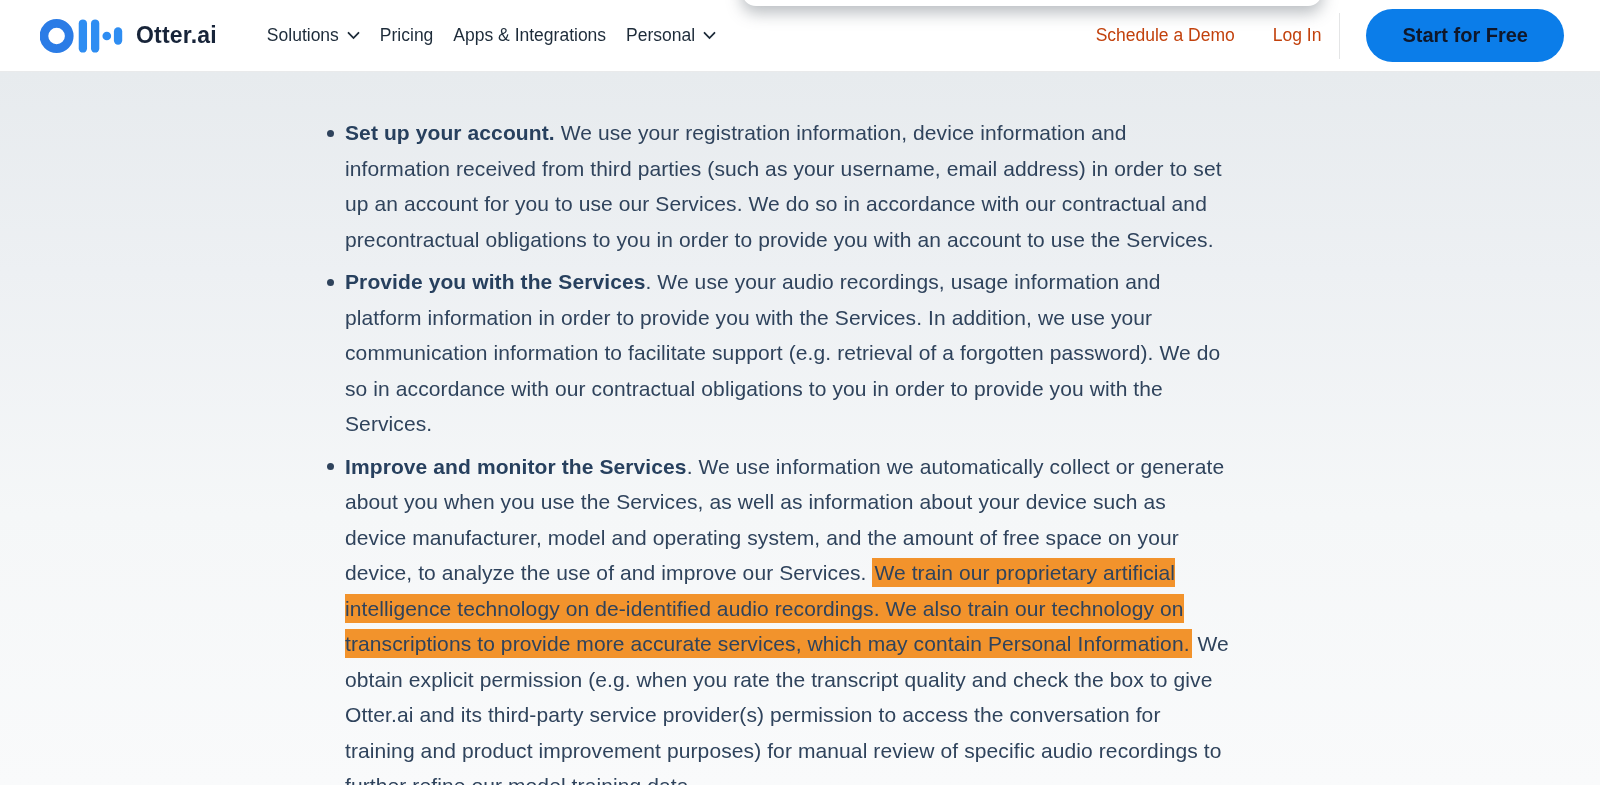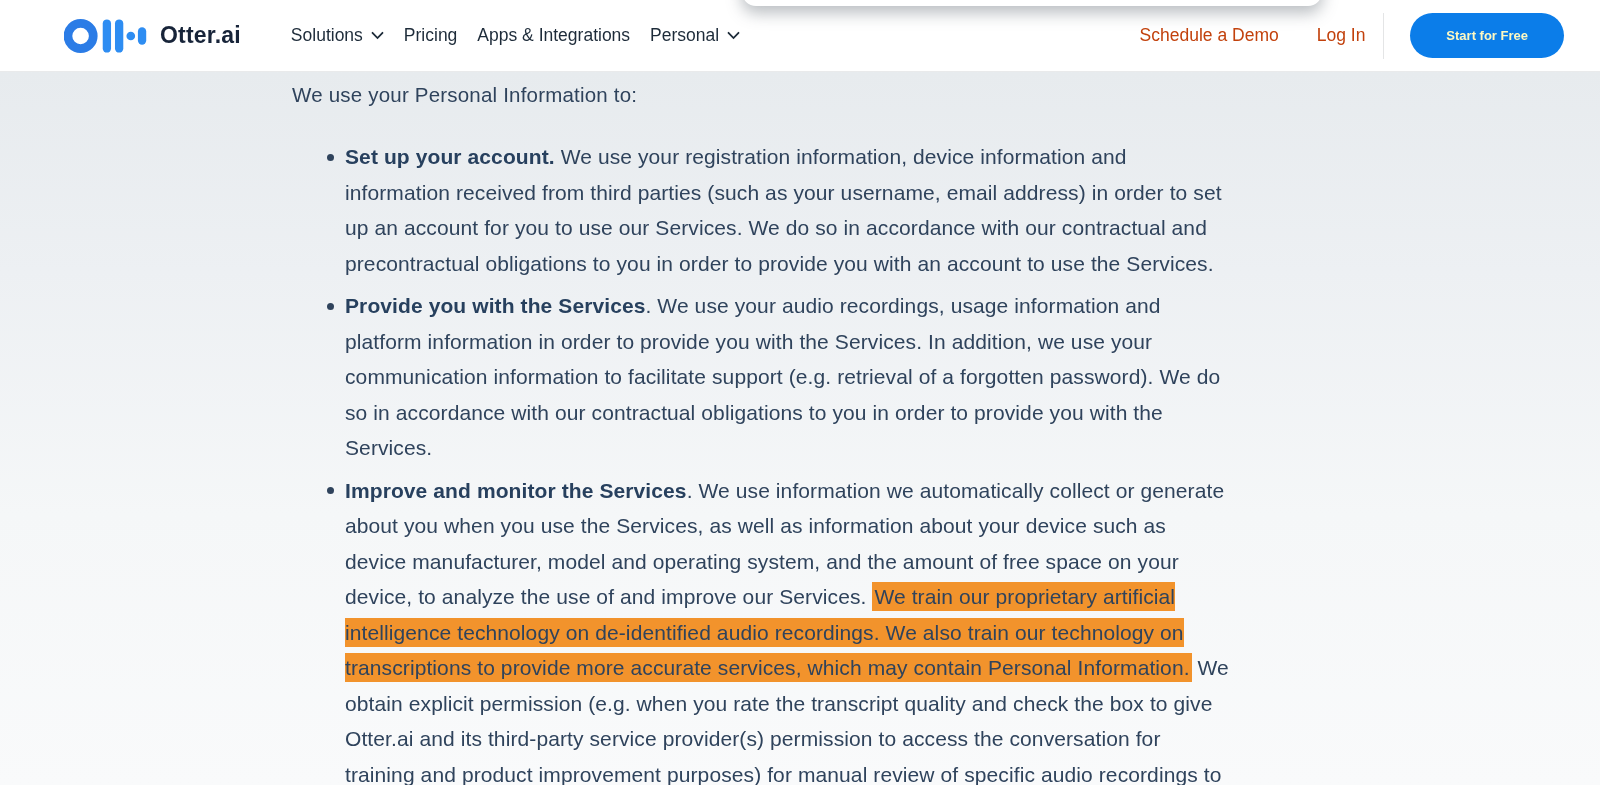--- a/index.html
+++ b/index.html
@@ -7,21 +7,21 @@
   body {
     width: 1600px; height: 785px; overflow: hidden;
     font-family: "Liberation Sans", "DejaVu Sans", sans-serif;
     background: #ffffff;
   }
 
   
   .header {
     position: relative; height: 72px; background: #ffffff;
     display: flex; align-items: center;
-    padding: 0 36px 0 64px;
+    padding: 0 36px 0 40px;
     border-bottom: 1px solid #e9eaeb;
     z-index: 5;
   }
   .overlay-shadow {
     position: absolute; top: -46px; left: 742px; width: 580px; height: 52px;
     background: #ffffff; border-radius: 14px;
     box-shadow: 0 7px 16px rgba(80, 90, 100, 0.40);
     z-index: 1;
   }
   .header > .hdr-item { position: relative; z-index: 2; }
@@ -38,22 +38,22 @@
   .nav-link { display: flex; align-items: center; gap: 8px; cursor: pointer; white-space: nowrap; }
 
   .spacer { flex: 1; }
 
   .hdr-right { display: flex; align-items: center; font-size: 17.5px; white-space: nowrap; }
   .link-muted { color: #c2410c; cursor: pointer; }
   .schedule { margin-right: 38px; }
   .login { margin-right: 18px; }
   .vdivider { width: 1px; height: 46px; background: #e4e5e6; margin-right: 26px; }
   .cta {
-    background: #0b7de9; color: #fef9c3; font-weight: 700;
-    font-family: inherit; font-size: 13px;
+    background: #0b7de9; color: #0f172a; font-weight: 700;
+    font-family: inherit; font-size: 20px;
     border: none; border-radius: 999px; padding: 15px 36px; cursor: pointer;
   }
 
   
   .main {
     height: 713px;
     background: linear-gradient(180deg, #e7ebee 0%, #edf0f3 28%, #f5f7f8 62%, #f9fafb 100%);
     padding: 11px 0 0 292px;
     color: #2f435c;
   }
@@ -118,21 +118,20 @@
 
   <div class="hdr-right hdr-item">
     <span class="link-muted schedule">Schedule a Demo</span>
     <span class="link-muted login">Log In</span>
     <span class="vdivider"></span>
     <button class="cta">Start for Free</button>
   </div>
 </header>
 
 <main class="main">
-  <p class="intro">We use your Personal Information to:</p>
 
   <ul class="policy-list">
     <li>
       <span class="lead">Set up your account.</span><span> We use your registration information, device information and information received from third parties (such as your username, email address) in order to set up an account for you to use our Services. We do so in accordance with our contractual and precontractual obligations to you in order to provide you with an account to use the Services.</span>
     </li>
     <li>
       <span class="lead">Provide you with the Services</span><span>. We use your audio recordings, usage information and platform information in order to provide you with the Services. In addition, we use your communication information to facilitate support (e.g. retrieval of a forgotten password). We do so in accordance with our contractual obligations to you in order to provide you with the Services.</span>
     </li>
     <li>
       <span class="lead">Improve and monitor the Services</span><span>. We use information we automatically collect or generate about you when you use the Services, as well as information about your device such as device manufacturer, model and operating system, and the amount of free space on your device, to analyze the use of and improve our Services. </span><mark class="hl">We train our proprietary artificial intelligence technology on de-identified audio recordings. We also train our technology on transcriptions to provide more accurate services, which may contain Personal Information.</mark><span> We obtain explicit permission (e.g. when you rate the transcript quality and check the box to give Otter.ai and its third-party service provider(s) permission to access the conversation for training and product improvement purposes)  for manual review of specific audio recordings to further refine our model training data.</span>

